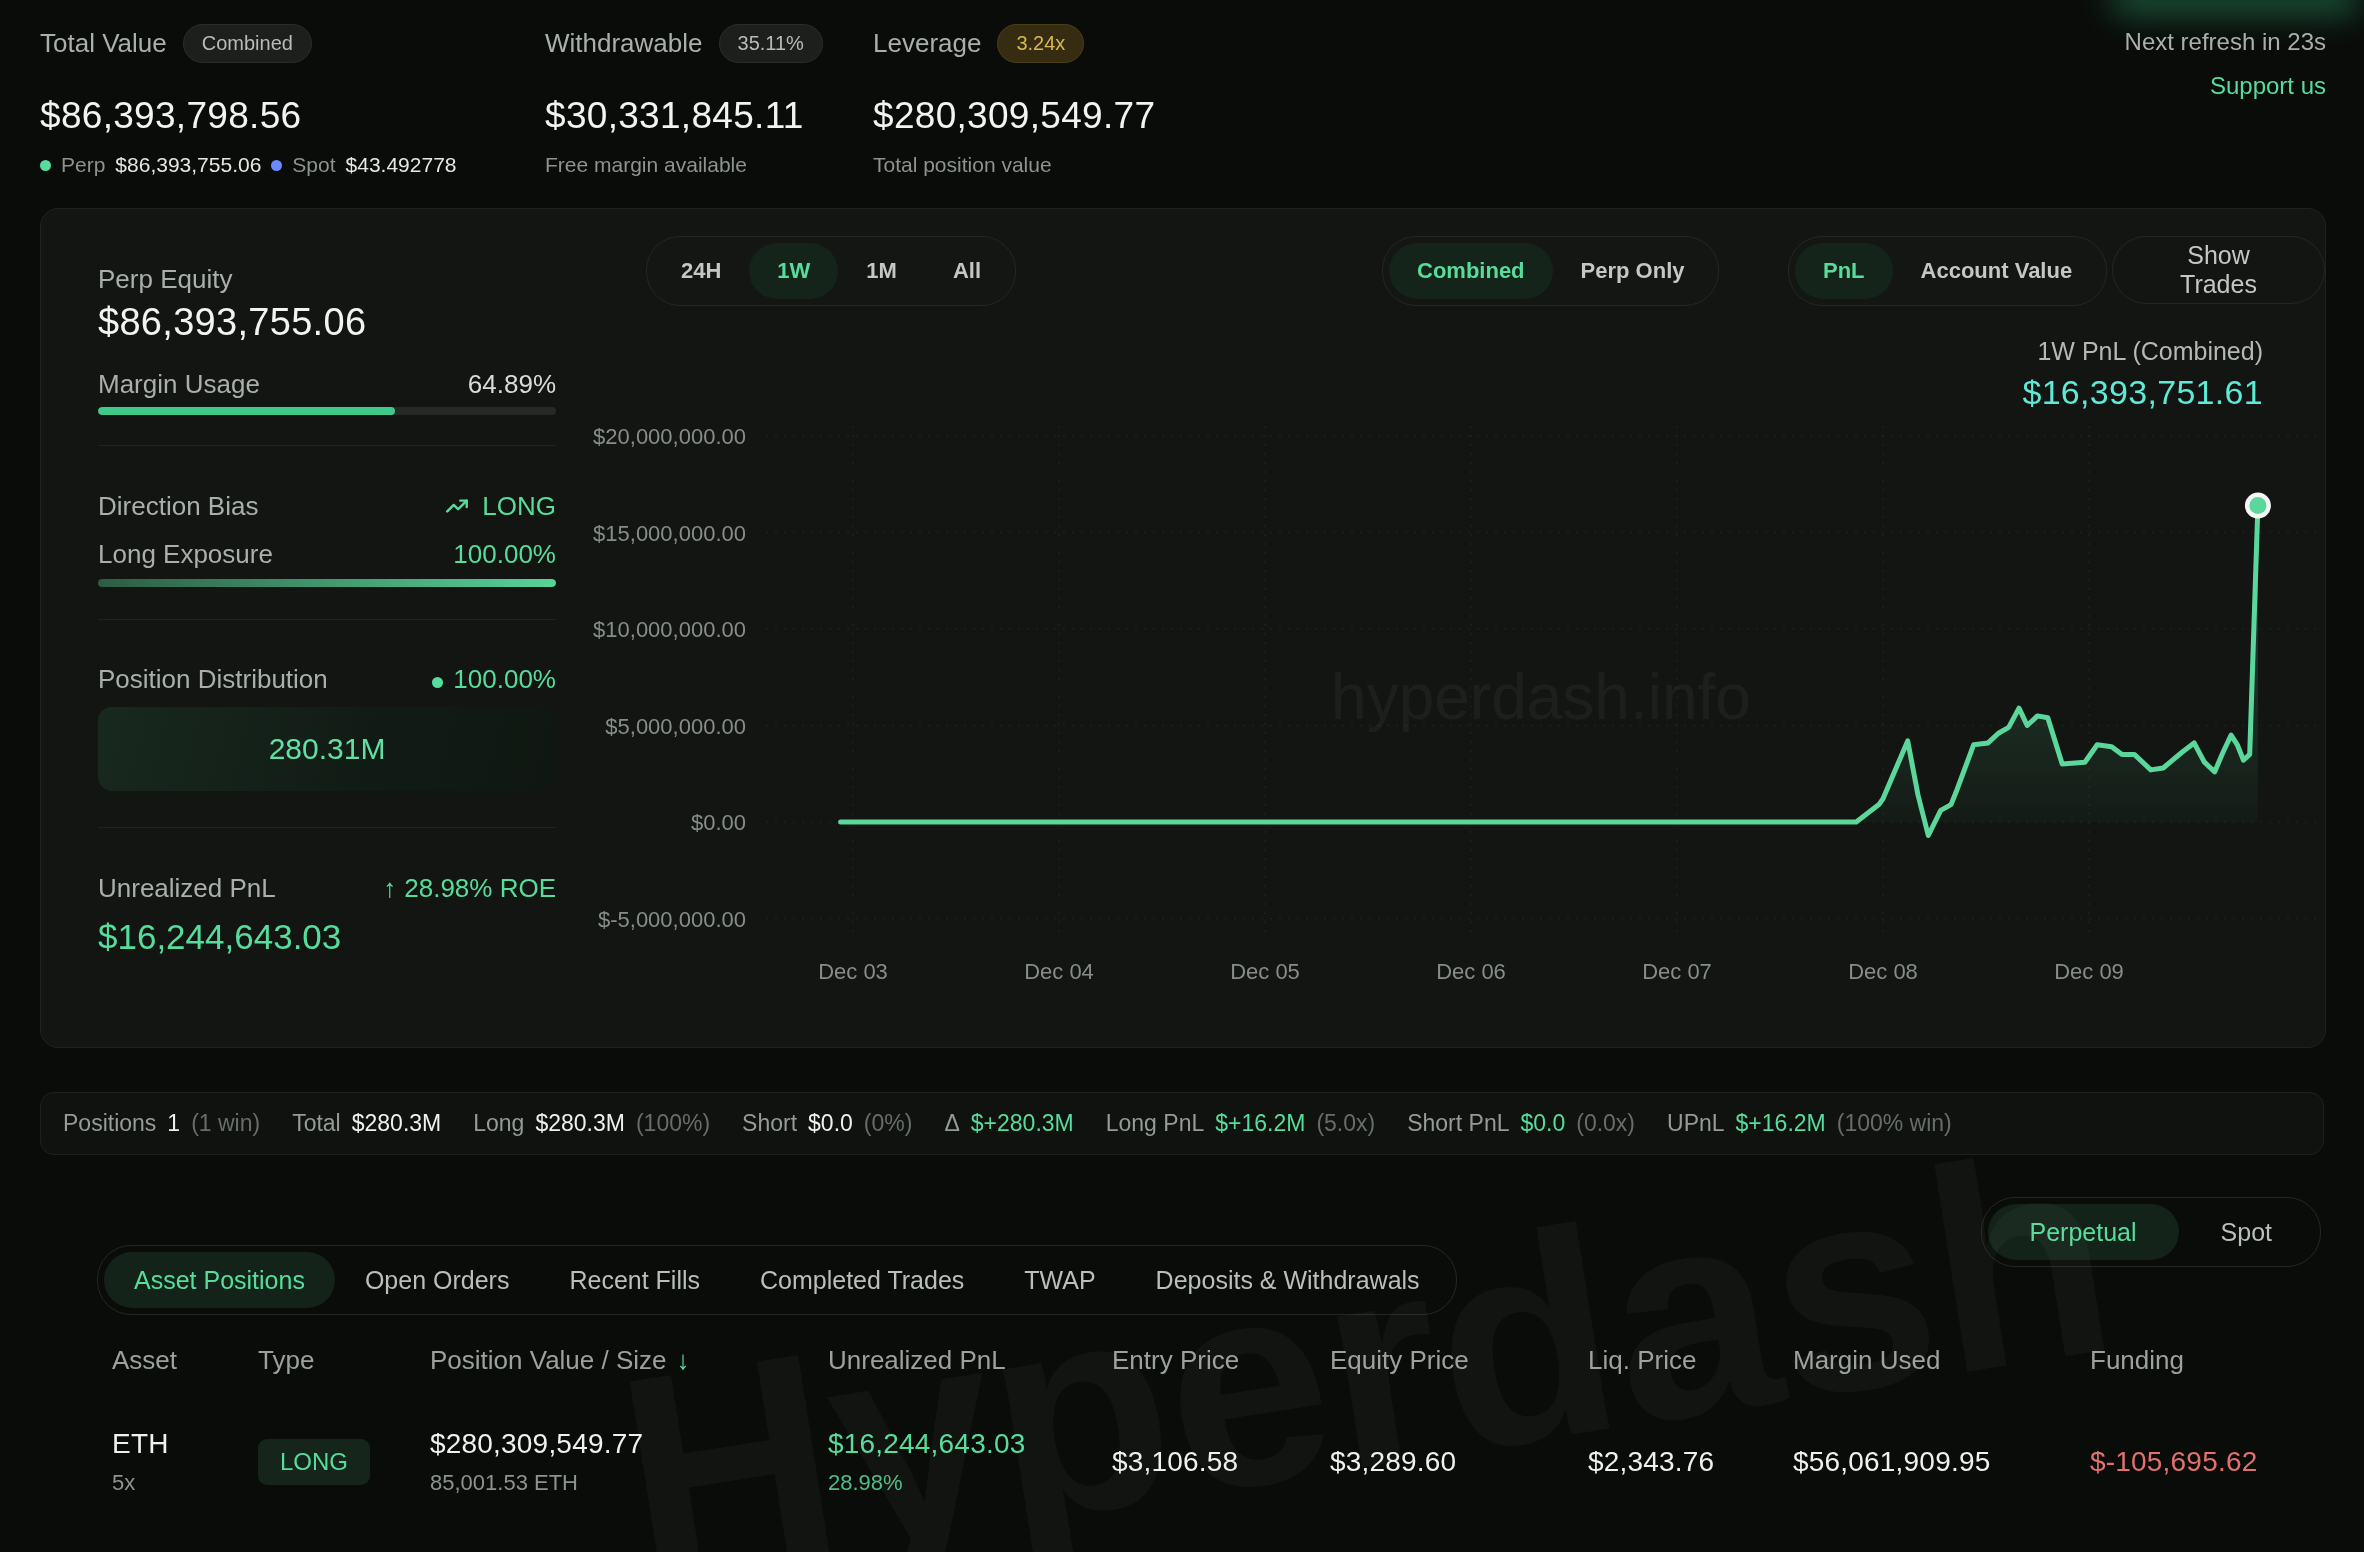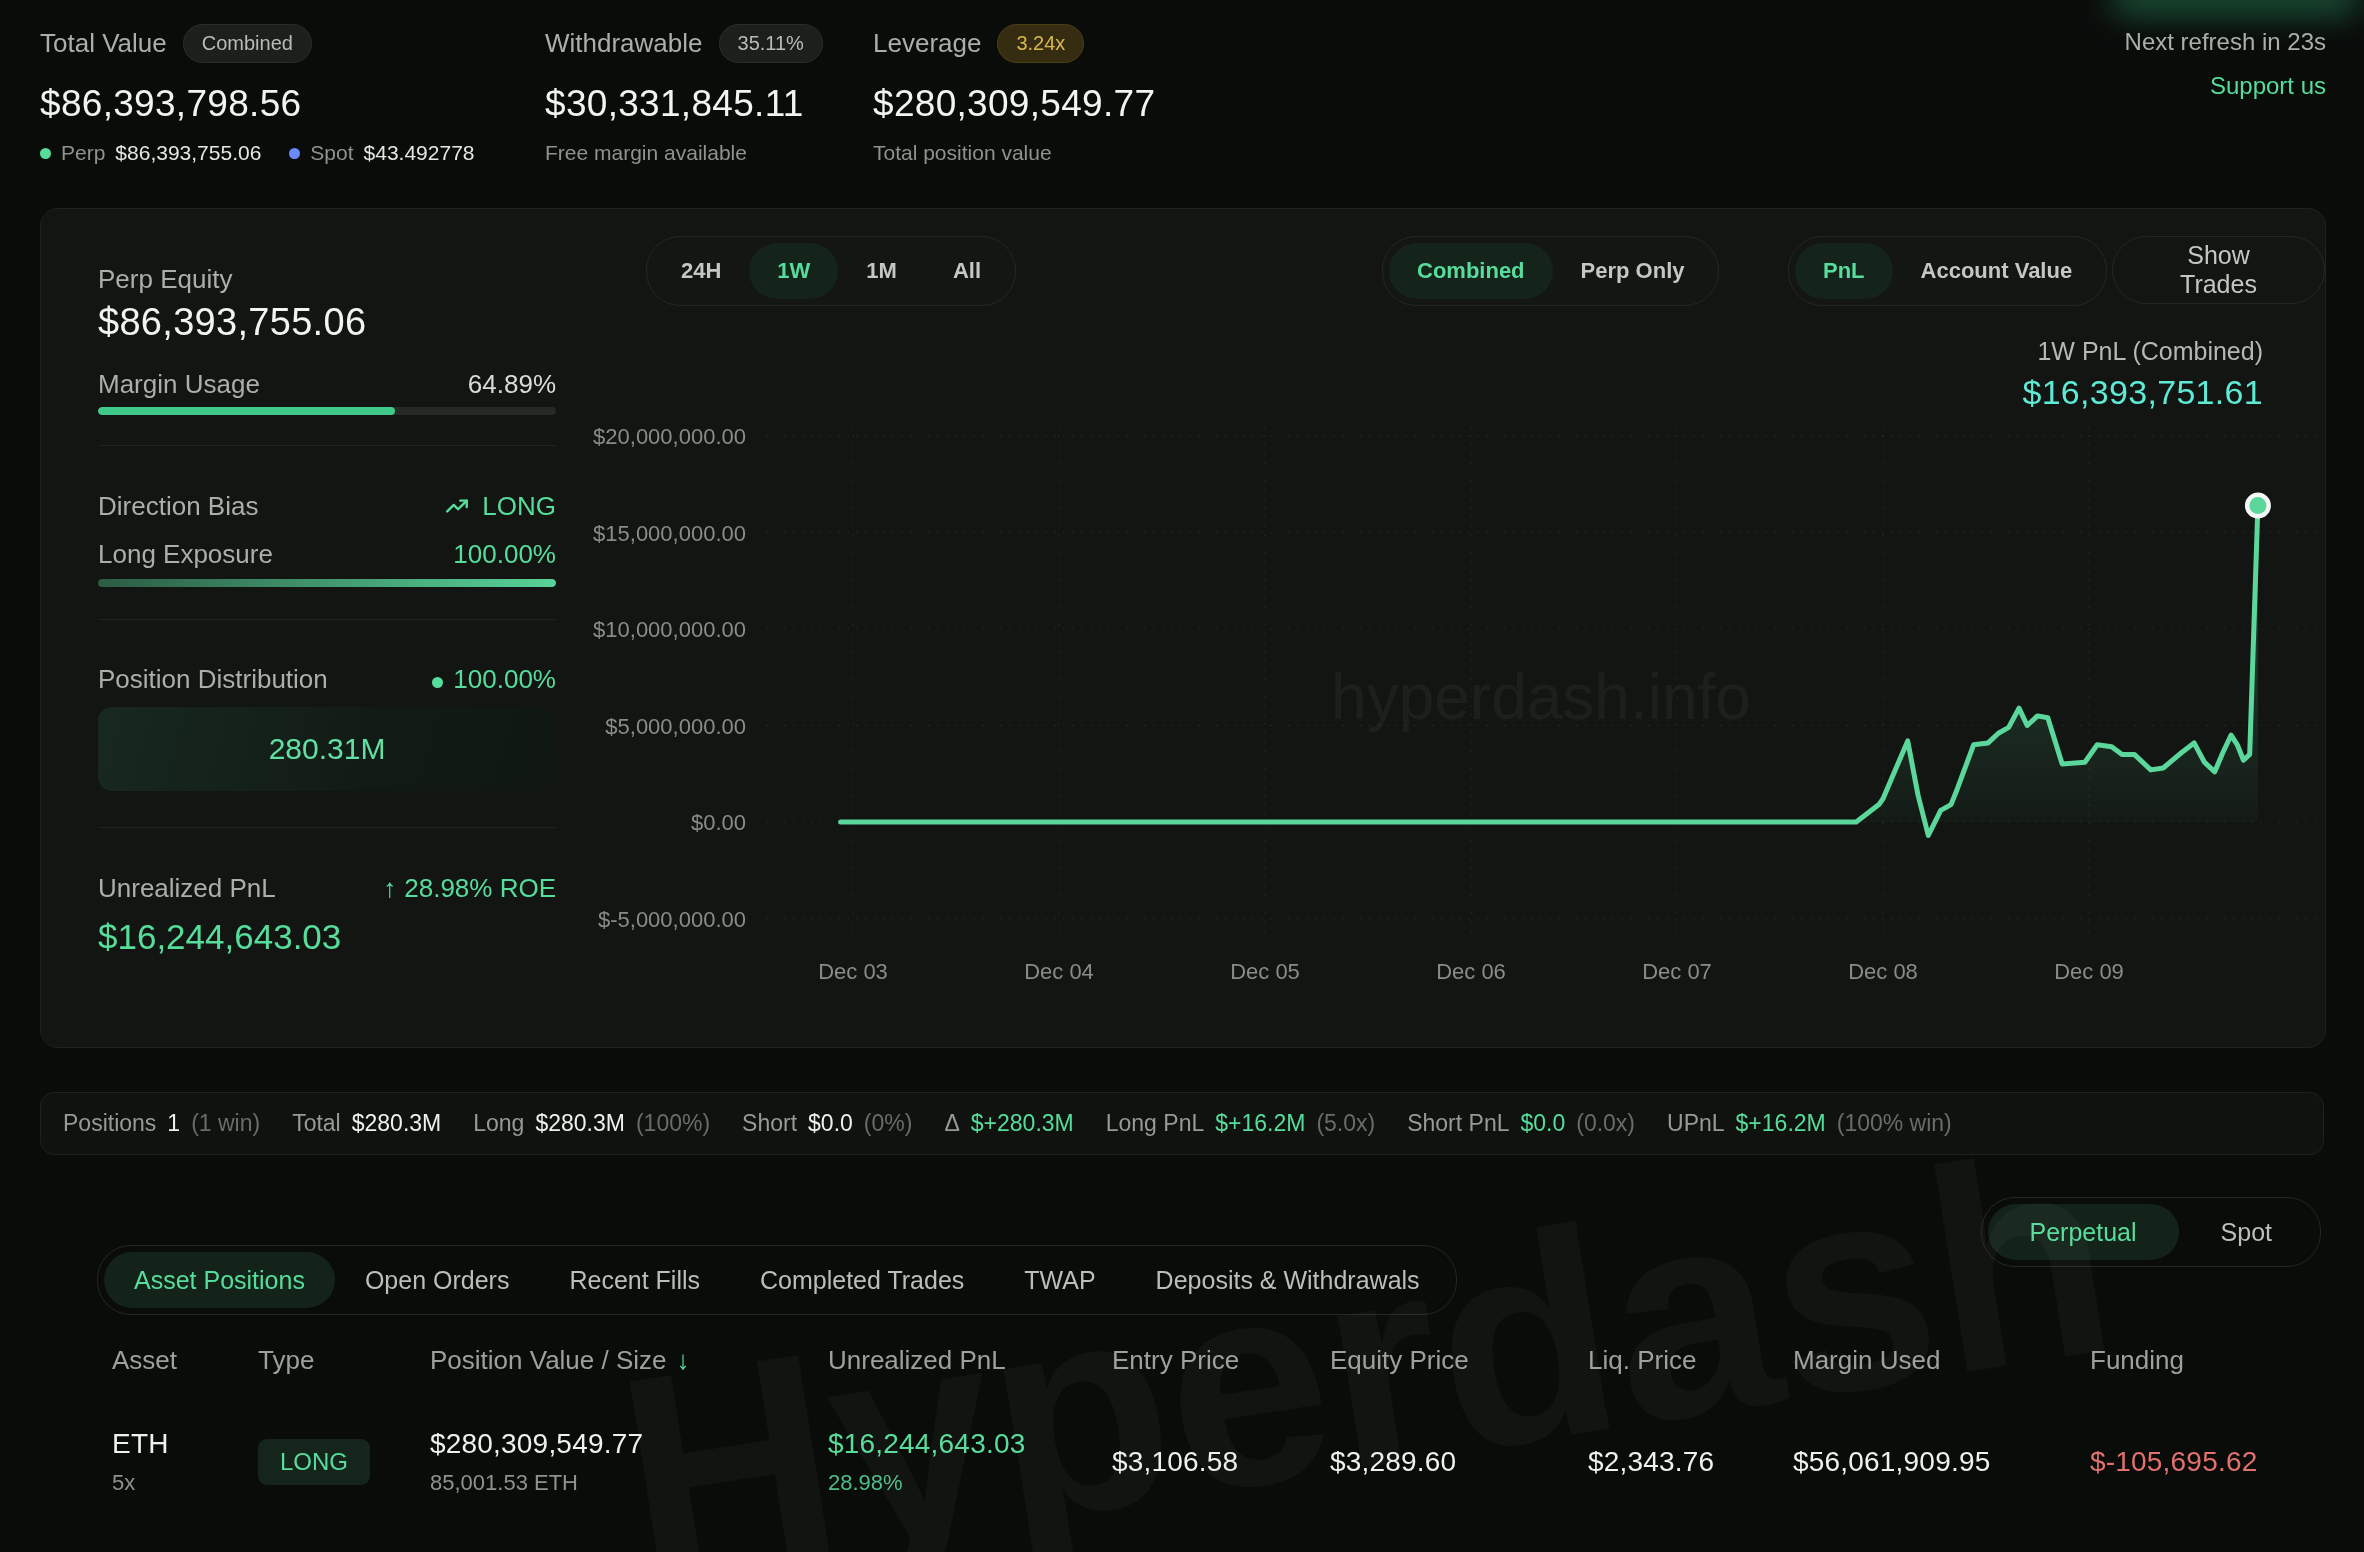--- a/index.html
+++ b/index.html
@@ -9,21 +9,21 @@
   }
   
   .top-glow{position:absolute;top:-16px;left:2110px;width:250px;height:30px;border-radius:18px;
     background:#2ea06b;filter:blur(16px);opacity:.5;}
   .stat{position:absolute;top:24px;}
   .stat-line{display:flex;align-items:center;gap:16px;}
   .stat-label{font-size:26px;color:#a9afaa;}
   .pill-badge{font-size:20px;color:#b6bcb7;background:#1c1f1c;border:1px solid #2a2d2a;
     border-radius:999px;padding:7px 18px;}
   .pill-badge.gold{color:#d8b84e;background:#352c12;border-color:#4d4015;}
-  .stat-value{font-size:37px;font-weight:500;letter-spacing:.3px;margin-top:20px;color:#f2f4f2;}
+  .stat-value{font-size:37px;font-weight:500;letter-spacing:.3px;margin-top:32px;color:#f2f4f2;}
   .stat-sub{font-size:21px;color:#8d938e;margin-top:16px;display:flex;align-items:center;gap:10px;}
   .legend-dot{display:inline-block;width:11px;height:11px;border-radius:50%;}
   .dot-green{background:#57dd9b;}
   .dot-blue{background:#6b8afd;}
   .legend-val{color:#e4e7e4;}
   .refresh-text{position:absolute;top:28px;right:38px;font-size:24px;color:#a9afaa;}
   .support-link{position:absolute;top:72px;right:38px;font-size:24px;color:#57dd9b;cursor:pointer;}
   
   .main-card{position:absolute;left:40px;top:208px;width:2284px;height:838px;background:#121512;
     border:1px solid #1f221f;border-radius:18px;}
@@ -99,21 +99,21 @@
 <div id="root">
   <div class="top-glow"></div>
 
   <div class="stat" style="left:40px;">
     <div class="stat-line">
       <span class="stat-label">Total Value</span>
       <span class="pill-badge">Combined</span>
     </div>
     <div class="stat-value">$86,393,798.56</div>
     <div class="stat-sub" id="total-legend">
-        <span style="display: flex; align-items: center; gap: 10px; margin-right: 18px;">
+        <span style="display: flex; align-items: center; gap: 10px; ">
           <span class="legend-dot dot-green"></span>
           <span>Perp</span>
           <span class="legend-val">$86,393,755.06</span>
         </span>
         <span style="display: flex; align-items: center; gap: 10px; margin-right: 18px;">
           <span class="legend-dot dot-blue"></span>
           <span>Spot</span>
           <span class="legend-val">$43.492778</span>
         </span>
       </div>

